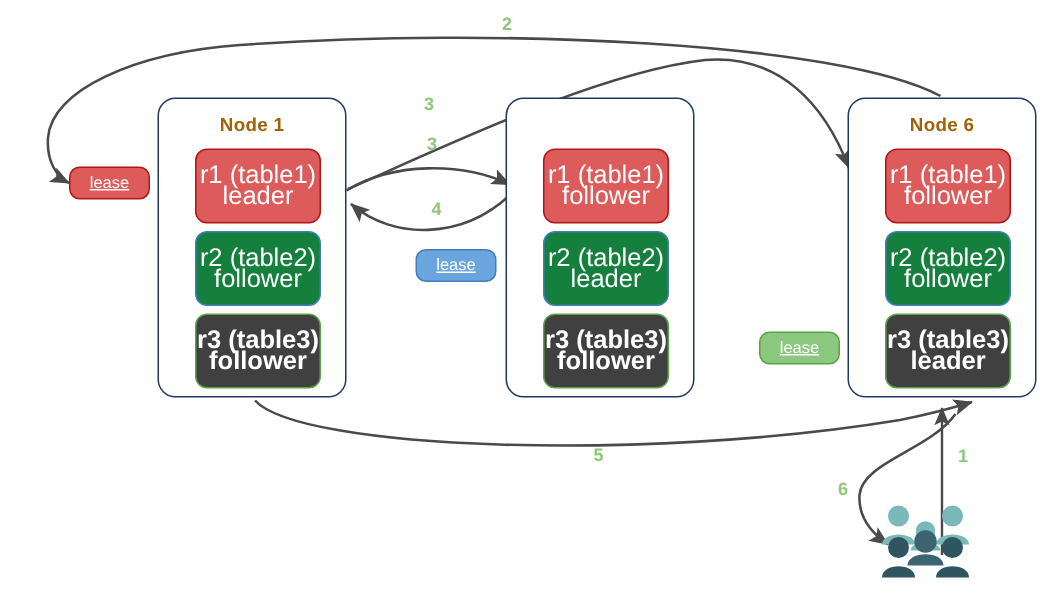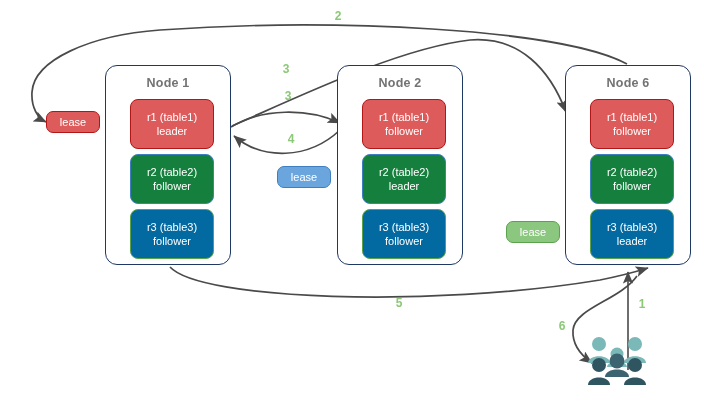--- a/index.html
+++ b/index.html
@@ -17,50 +17,51 @@
   .node{
     position:absolute;
     border:1.6px solid #1f3864;
     border-radius:12px;
     background:#ffffff;
     box-sizing:border-box;
   }
   .node-title{
     position:absolute;left:0;right:0;top:10px;
     text-align:center;
-    font-size:12.5px;font-weight:bold;color:#737373;
+    font-size:12.5px;font-weight:bold;color:#a16207;
     letter-spacing:.2px;
   }
   .replica{
     position:absolute;
     left:24px;right:16px;
     height:50px;
     border-radius:8px;
     box-sizing:border-box;
     display:flex;flex-direction:column;
     align-items:center;justify-content:center;
     color:#ffffff;
-    font-size:11px;
+    font-size:17px;
     line-height:14px;
     text-align:center;
   }
   .r-red{background:#dd5b5b;border:1.6px solid #b31616;}
   .r-blue{background:#15803d;border:1.6px solid #3f7fc1;}
-  .r-green{background:#0369a1;border:1.6px solid #5aa24b;}
+  .r-green{background:#404040;border:1.6px solid #5aa24b;font-weight:bold;}
 
   .replica .ln{display:block;}
 
   
   .lease{
     position:absolute;
     border-radius:7px;
     box-sizing:border-box;
     display:flex;align-items:center;justify-content:center;
     color:#ffffff;font-size:11px;
     height:22px;
+    text-decoration:underline;
   }
   .lease-red{background:#dd5b5b;border:1.6px solid #b31616;}
   .lease-blue{background:#6aa6dd;border:1.6px solid #3f7fc1;}
   .lease-green{background:#8cc77f;border:1.6px solid #5aa24b;}
 
   
   .steplabel{
     position:absolute;
     color:#8cc878;
     font-size:12px;
@@ -128,21 +129,20 @@
       <span class="ln">r2 (table2)</span>
       <span class="ln">follower</span>
     </div>
     <div class="replica r-green" style="top:143px;">
       <span class="ln">r3 (table3)</span>
       <span class="ln">follower</span>
     </div>
   </div>
 
   <div class="node" style="left:337px;top:65px;width:126px;height:200px;">
-    <div class="node-title">Node 2</div>
     <div class="replica r-red" style="top:33px;">
       <span class="ln">r1 (table1)</span>
       <span class="ln">follower</span>
     </div>
     <div class="replica r-blue" style="top:88px;">
       <span class="ln">r2 (table2)</span>
       <span class="ln">leader</span>
     </div>
     <div class="replica r-green" style="top:143px;">
       <span class="ln">r3 (table3)</span>

